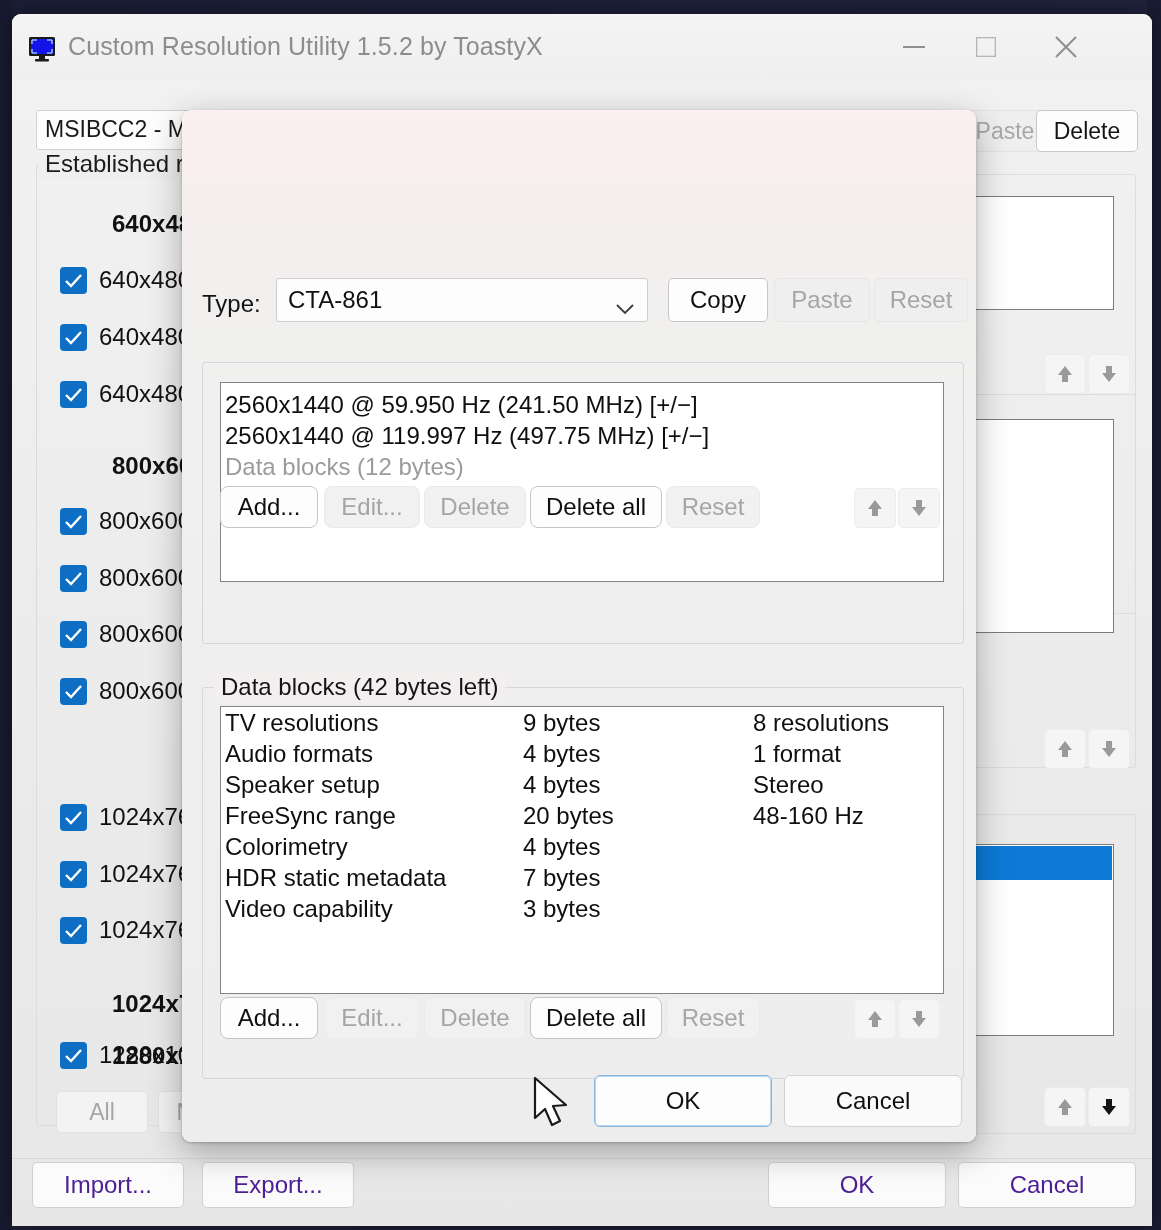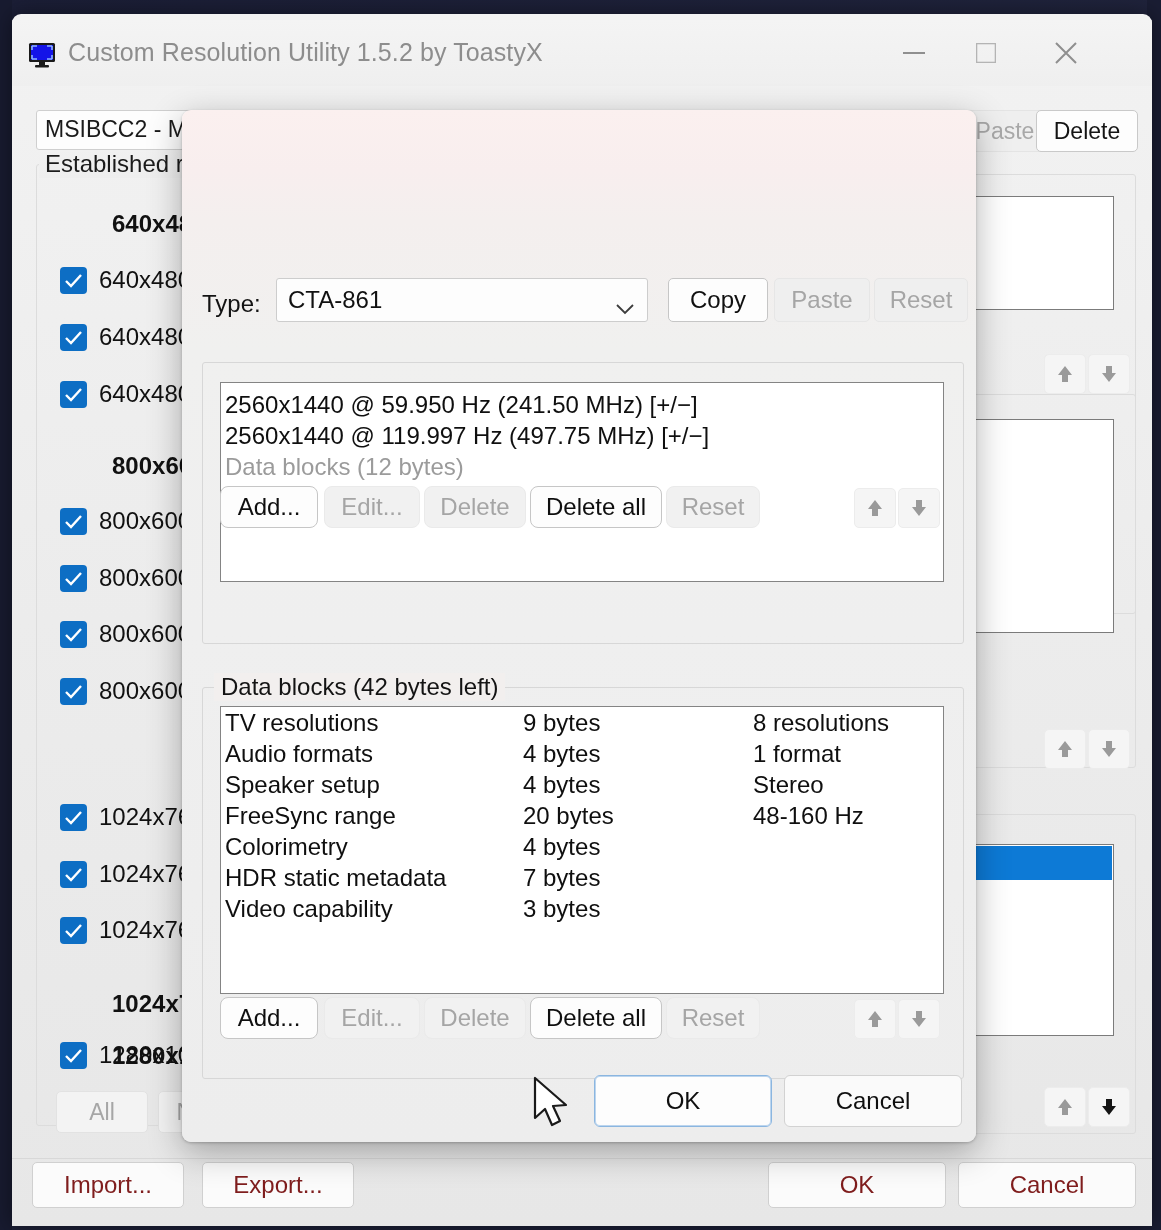--- a/index.html
+++ b/index.html
@@ -39,21 +39,20 @@
     width: 1140px; height: 1212px;
     background: linear-gradient(180deg, #f2f2f2 0%, #ececec 50%, #e7e7e7 100%);
     border-radius: 9px 9px 0 0;
     box-shadow: 0 0 22px rgba(0,0,0,0.45);
     overflow: hidden;
   }
   #titlebar {
     position: relative;
     height: 66px;
     background: linear-gradient(180deg,#f4f4f4,#efefef);
-    margin-top: 6px;
   }
   #app-icon {
     position: absolute; left: 16px; top: 22px;
     width: 30px; height: 26px;
   }
   #title-text {
     position: absolute; left: 56px; top: 18px;
     font-size: 25px; color: #8d8d8d; letter-spacing: 0.1px;
     white-space: nowrap;
   }
@@ -279,21 +278,21 @@
   }
 
   
   #main-footer-sep {
     position: absolute; left: 0; top: 1144px; width: 1140px; height: 1px;
     background: #d8d8d8;
   }
   .footbtn {
     position: absolute; top: 1148px; height: 46px;
     background: #fbfbfb; border: 1px solid #d0d0d0; border-radius: 5px;
-    font-size: 24px; color: #7f1d1d;
+    font-size: 24px; color: #4c1d95;
     display: flex; align-items: center; justify-content: center;
     box-sizing: border-box;
   }
   #f-import { left: 20px; width: 152px; }
   #f-export { left: 190px; width: 152px; }
   #f-ok     { left: 756px; width: 178px; }
   #f-cancel { left: 946px; width: 178px; }
 
   
   #cursor {

